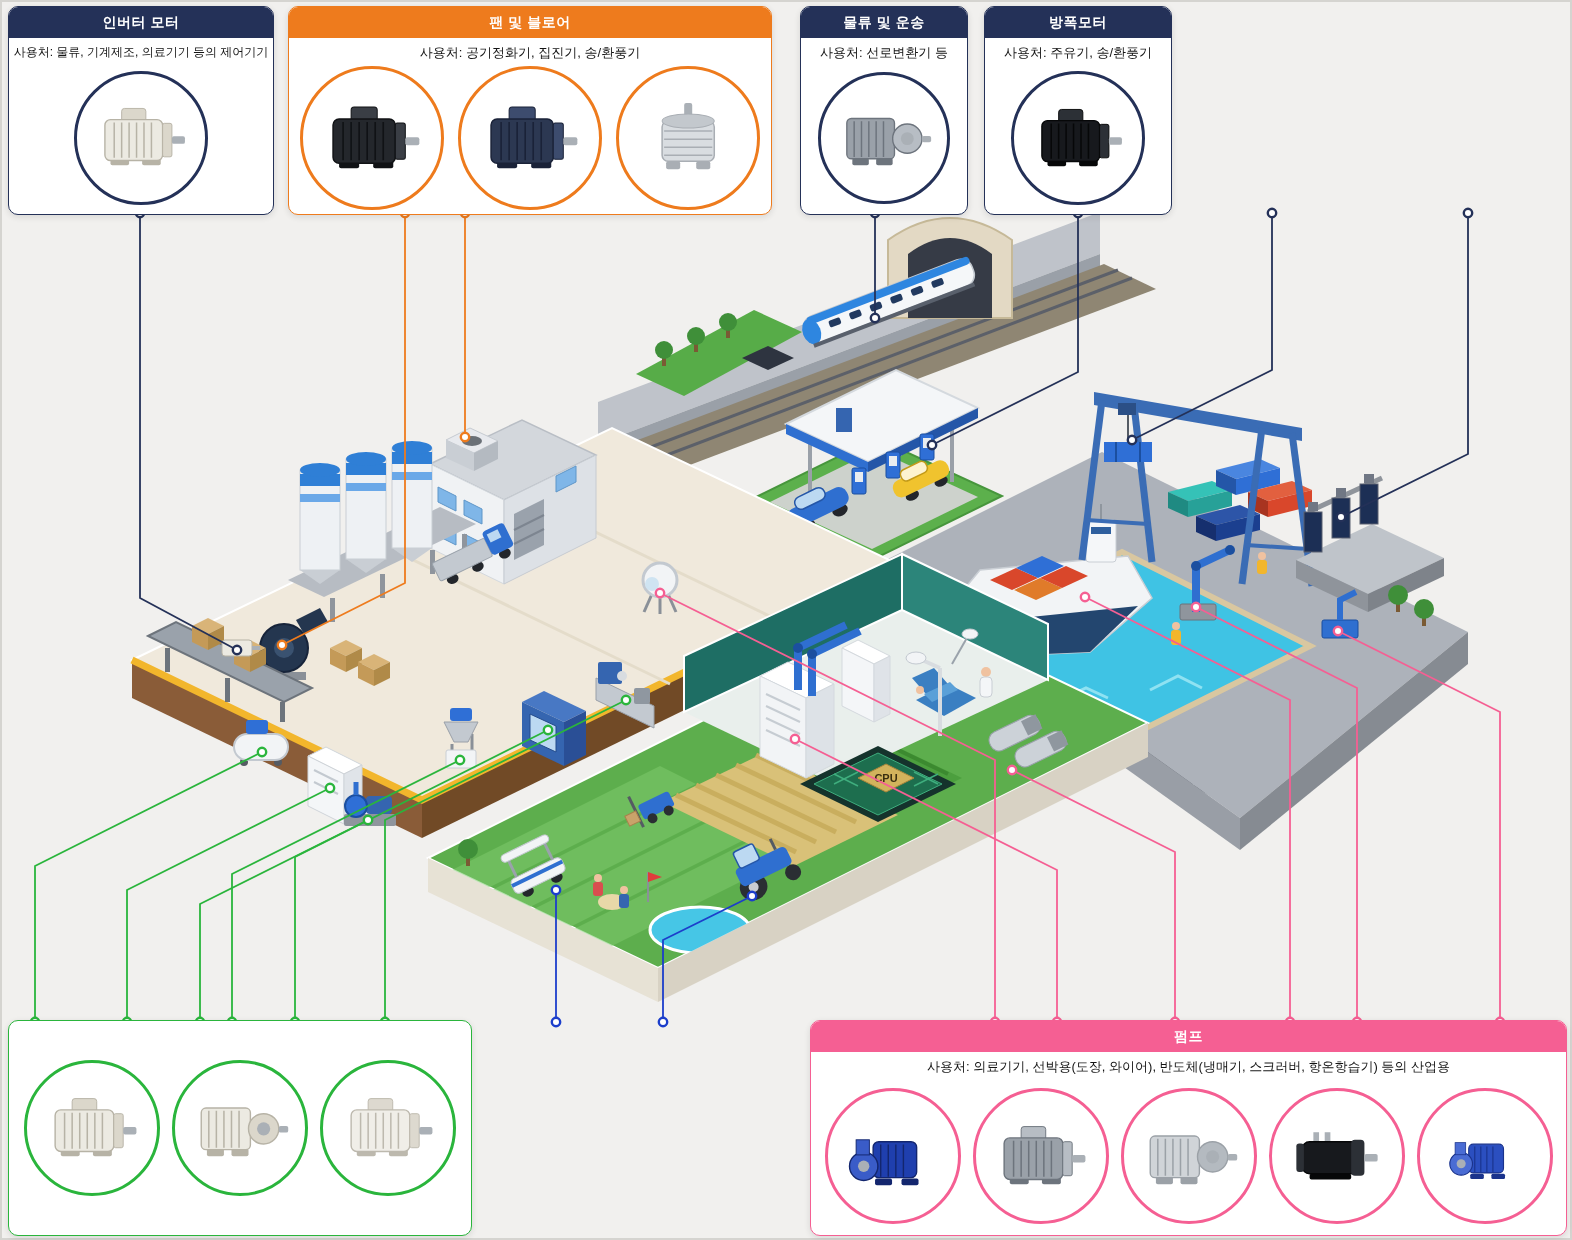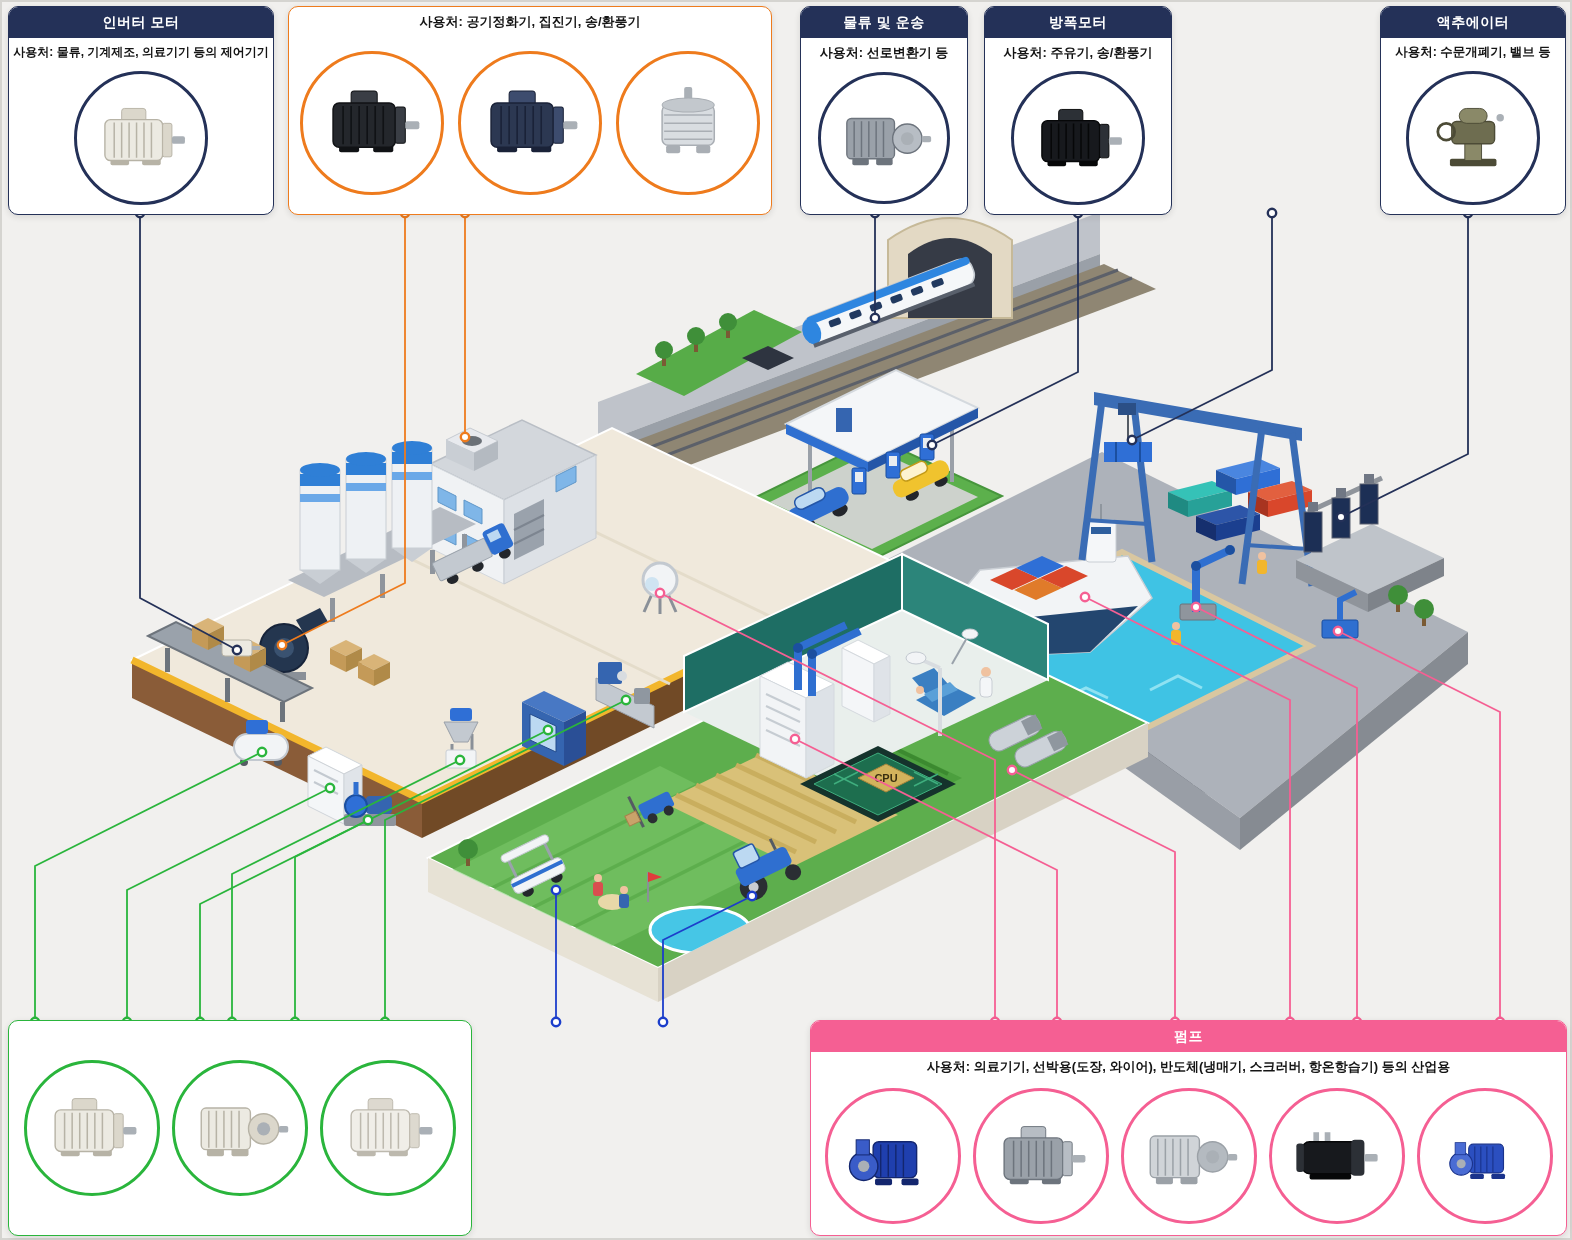--- a/index.html
+++ b/index.html
@@ -3,21 +3,21 @@
 <meta charset="utf-8">
 <style>
   html,body{margin:0;padding:0;background:#e4e3e0;}
   .stage{position:relative;width:1572px;height:1240px;background:#f1f0ee;overflow:hidden;
          font-family:"Liberation Sans","DejaVu Sans",sans-serif;box-shadow:inset 0 0 0 2px #d5d4d0;}
   .scene{position:absolute;left:0;top:0;width:1572px;height:1240px;}
   .panel{position:absolute;background:#fff;border:1.6px solid var(--ac);border-radius:10px;
          box-shadow:0 2px 6px rgba(30,30,30,.12);display:flex;flex-direction:column;overflow:hidden;z-index:5;}
   .panel-header{height:31px;flex:0 0 31px;background:var(--ac);color:#fff;font-weight:bold;font-size:14px;
          display:flex;align-items:center;justify-content:center;letter-spacing:.5px;border-radius:7px 7px 0 0;}
-  .panel-usage{text-align:center;font-size:13px;font-weight:700;color:#141414;padding:6px 2px 0;white-space:nowrap;overflow:hidden;}
+  .panel-usage{text-align:center;font-size:13px;font-weight:400;color:#141414;padding:6px 2px 0;white-space:nowrap;overflow:hidden;}
   .panel-usage:empty{display:none;}
   .panel-motors{flex:1;display:flex;align-items:center;justify-content:center;gap:14px;}
   .motor-circle{border-radius:50%;border:3px solid var(--ac);background:#fff;display:flex;align-items:center;justify-content:center;flex: 0 0 auto;}
   .motor-svg{width:80%;height:auto;display:block;}
   .defs-svg{position:absolute;width:0;height:0;overflow:hidden;}
 </style>
 </head>
 <body>
 
 <svg class="defs-svg" aria-hidden="true">
@@ -638,20 +638,21 @@
     <div class="panel-motors">
       <div class="motor-circle" style="width:128px;height:128px">
         <svg class="motor-svg" viewBox="0 0 110 78" style="--b:#eceae2;--d:#b7b3a6;--t:#dbd7cb">
             <use href="#sym-motor"></use>
           </svg>
       </div>
     </div>
   </div>
 
   <div class="panel" style="left:288px;top:6px;width:482px;height:207px;--ac:#ee7b1d">
+    <div class="panel-header">팬 및 블로어</div>
     <div class="panel-usage">사용처: 공기정화기, 집진기, 송/환풍기</div>
     <div class="panel-motors">
       <div class="motor-circle" style="width:138px;height:138px">
         <svg class="motor-svg" viewBox="0 0 110 78" style="--b:#24272c;--d:#101215;--t:#3a3e45">
             <use href="#sym-motor"></use>
           </svg>
       </div>
       <div class="motor-circle" style="width:138px;height:138px">
         <svg class="motor-svg" viewBox="0 0 110 78" style="--b:#2c3852;--d:#1a2238;--t:#3d4c6e">
             <use href="#sym-motor"></use>
@@ -683,31 +684,20 @@
     <div class="panel-motors">
       <div class="motor-circle" style="width:128px;height:128px">
         <svg class="motor-svg" viewBox="0 0 110 78" style="--b:#17191d;--d:#060708;--t:#2c3036">
             <use href="#sym-motor"></use>
           </svg>
       </div>
     </div>
   </div>
 
 
-  <div class="panel" style="left:1380px;top:6px;width:184px;height:207px;--ac:#243158">
-    <div class="panel-header">액추에이터</div>
-    <div class="panel-usage" style="font-size:12.5px">사용처: 수문개폐기, 밸브 등</div>
-    <div class="panel-motors">
-      <div class="motor-circle" style="width:128px;height:128px">
-        <svg class="motor-svg" viewBox="0 0 110 78" style="--b:#6e6d50;--d:#4c4b36;--t:#8a8968">
-            <use href="#sym-actuator"></use>
-          </svg>
-      </div>
-    </div>
-  </div>
 
   <div class="panel" style="left:8px;top:1020px;width:462px;height:214px;--ac:#2ab53c">
     <div class="panel-motors" style="gap:12px">
       <div class="motor-circle" style="width:130px;height:130px">
         <svg class="motor-svg" viewBox="0 0 110 78" style="--b:#eceae2;--d:#b7b3a6;--t:#dbd7cb">
             <use href="#sym-motor"></use>
           </svg>
       </div>
       <div class="motor-circle" style="width:130px;height:130px">
         <svg class="motor-svg" viewBox="0 0 110 78" style="--b:#eceae2;--d:#b7b3a6;--t:#dbd7cb">

